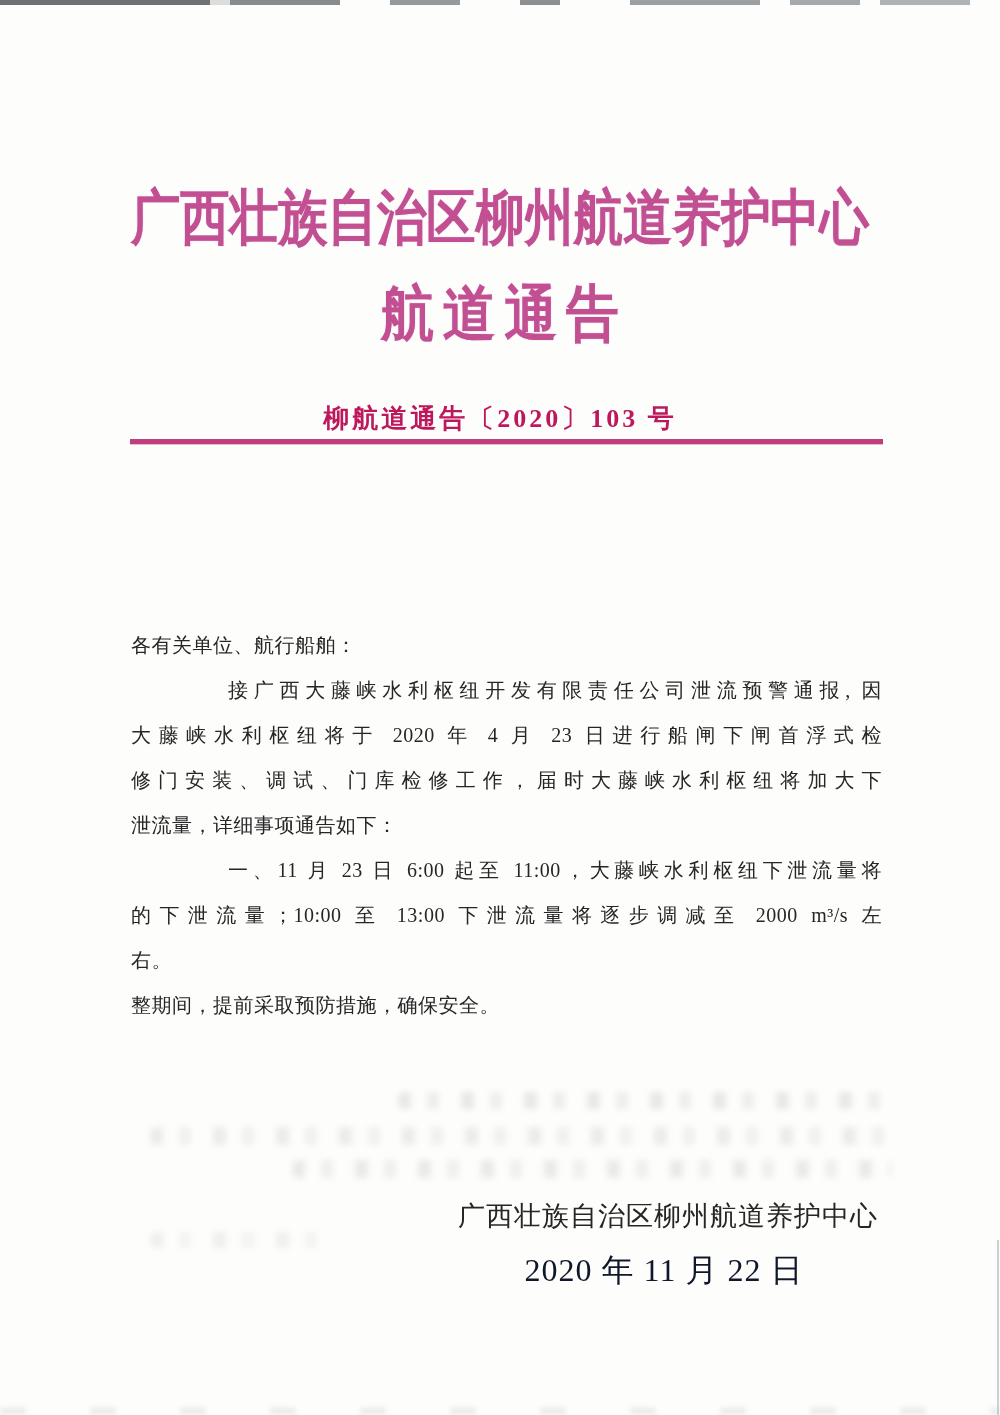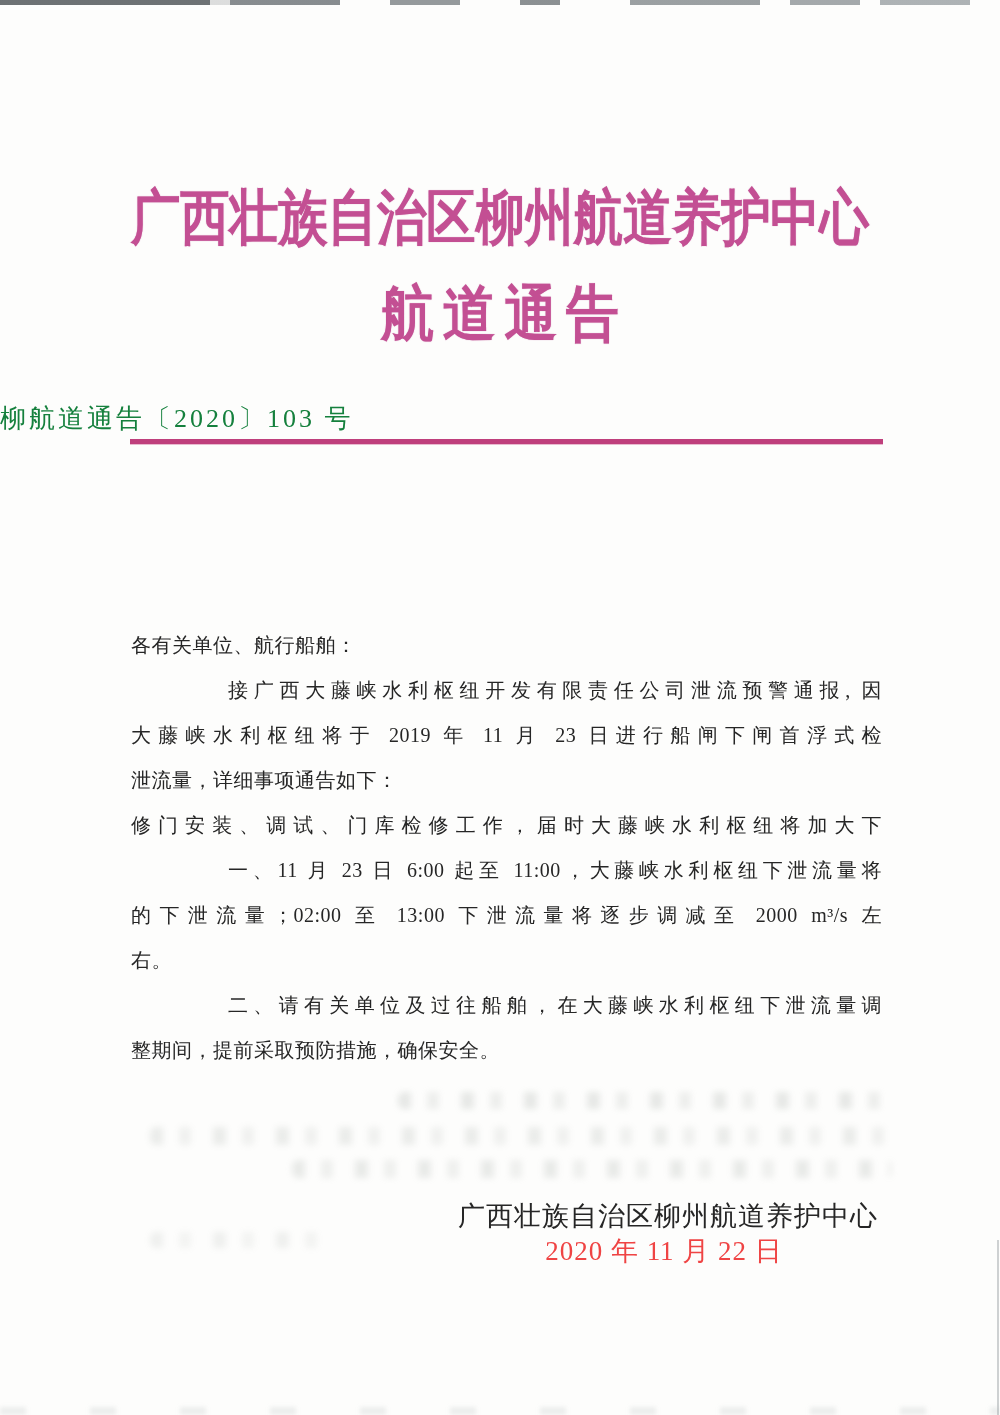--- a/index.html
+++ b/index.html
@@ -58,22 +58,24 @@
   }
   .header-line2{
     margin-top:32px;
     font-size:60px;line-height:64px;
     letter-spacing:10px;padding-left:10px;
     transform:scaleX(0.88);transform-origin:center;
     text-shadow:0 0 1px rgba(178,63,133,.65);
   }
   .doc-number{
     position:absolute;top:401px;left:0;right:0;
+    text-align:center;
     font-size:26px;letter-spacing:3px;
-    color:#15803d;
+    color:#be185d;
+    font-weight:bold;
   }
   .rule{
     position:absolute;top:439px;left:130px;
     width:753px;height:5px;
     background:var(--rule-pink);
     box-shadow:0 1px 0 rgba(191,63,124,.35);
   }
   
   .title{
     position:absolute;top:500px;left:0;right:0;
@@ -100,24 +102,24 @@
   .sig-block{
     position:absolute;top:1199px;right:130px;
     width:412px;text-align:center;
   }
   .sig-org{
     font-size:27px;line-height:34px;
     letter-spacing:1px;white-space:nowrap;
     color:#262626;
   }
   .sig-date{
-    margin-top:1px;
-    font-size:27px;line-height:34px;
+    margin-top:20px;
+    font-size:32px;line-height:34px;
     letter-spacing:1px;
-    color:#ef4444;
+    color:#0f172a;
   }
   
   .smudge{
     position:absolute;
     filter:blur(3px);
     opacity:.55;
     border-radius:6px;
     background:repeating-linear-gradient(90deg,
       rgba(148,156,150,.38) 0 13px, rgba(0,0,0,0) 13px 29px,
       rgba(160,166,160,.30) 29px 41px, rgba(0,0,0,0) 41px 63px);
@@ -140,27 +142,26 @@
   </div>
 
   <div class="doc-number">柳航道通告〔2020〕103 号</div>
 
   <div class="rule"></div>
 
 
   <div class="body">
     <div class="line">各有关单位、航行船舶：</div>
     <div class="line indent fill">接广西大藤峡水利枢纽开发有限责任公司泄流预警通报, 因</div>
-    <div class="line fill">大藤峡水利枢纽将于 2019 年 11 月 23 日进行船闸下闸首浮式检</div>
+    <div class="line fill">大藤峡水利枢纽将于 2020 年 4 月 23 日进行船闸下闸首浮式检</div>
+    <div class="line fill">修门安装、调试、门库检修工作，届时大藤峡水利枢纽将加大下</div>
     <div class="line">泄流量，详细事项通告如下：</div>
-    <div class="line fill">修门安装、调试、门库检修工作，届时大藤峡水利枢纽将加大下</div>
     <div class="line indent fill">一、11 月 23 日 6:00 起至 11:00，大藤峡水利枢纽下泄流量将</div>
-    <div class="line fill">的下泄流量；02:00 至 13:00 下泄流量将逐步调减至 2000 m³/s 左</div>
+    <div class="line fill">的下泄流量；10:00 至 13:00 下泄流量将逐步调减至 2000 m³/s 左</div>
     <div class="line">右。</div>
-    <div class="line indent fill">二、请有关单位及过往船舶，在大藤峡水利枢纽下泄流量调</div>
     <div class="line">整期间，提前采取预防措施，确保安全。</div>
   </div>
 
   <div class="sig-block">
     <div class="sig-org">广西壮族自治区柳州航道养护中心</div>
     <div class="sig-date">2020 年 11 月 22 日</div>
   </div>
 
   <div class="smudge smudge-1"></div>
   <div class="smudge smudge-2"></div>

